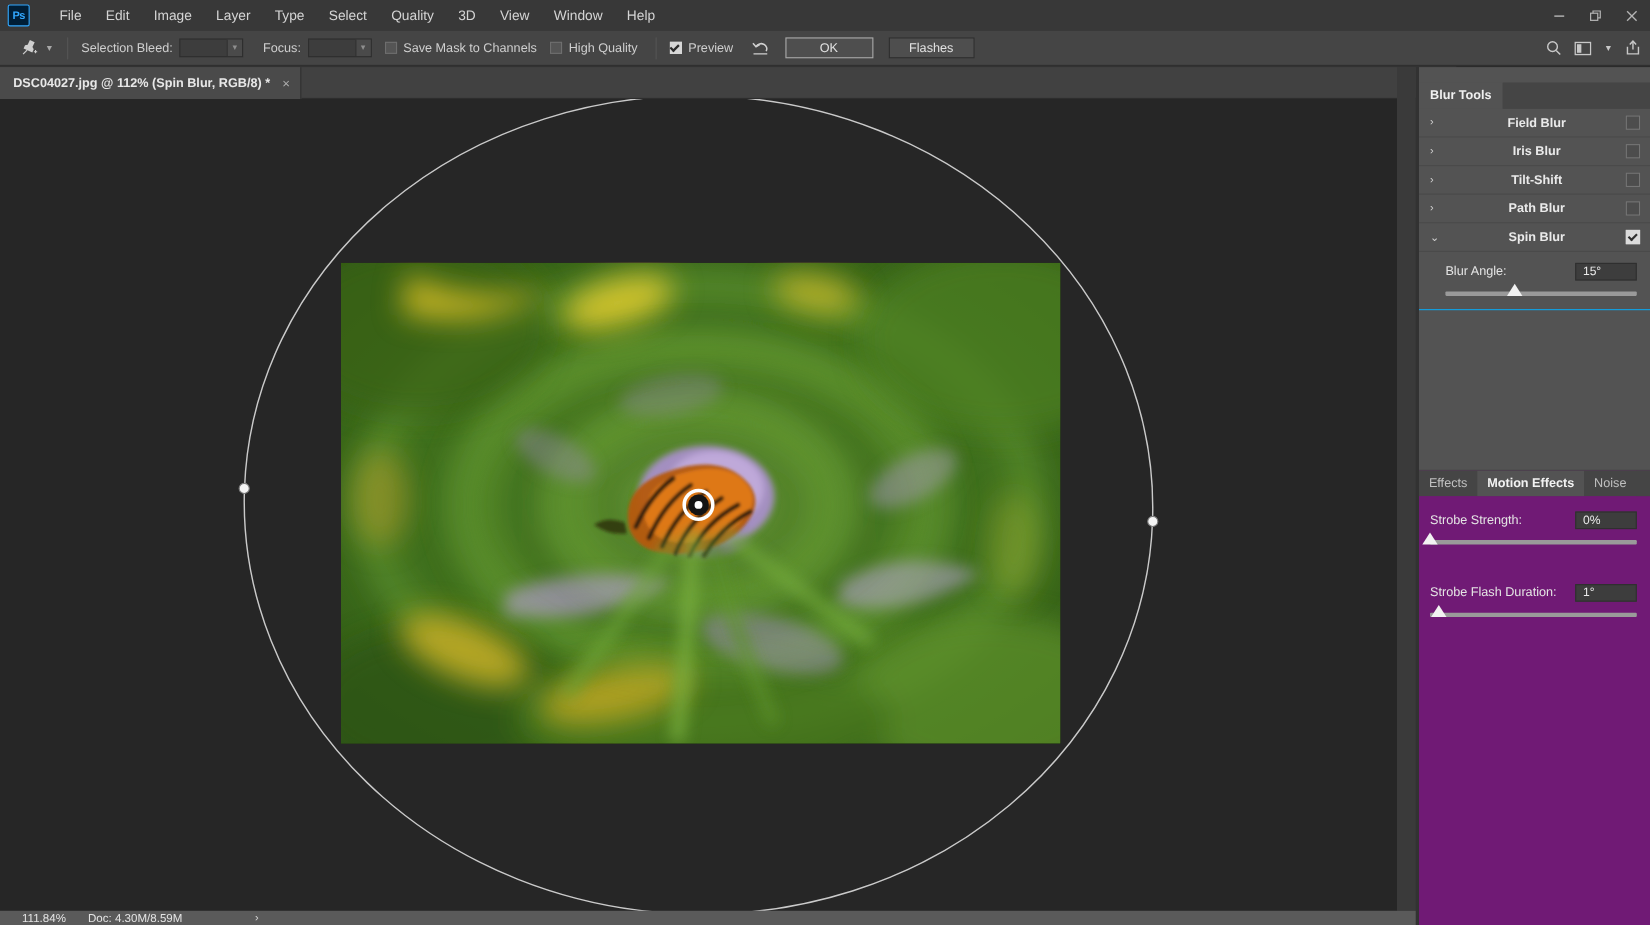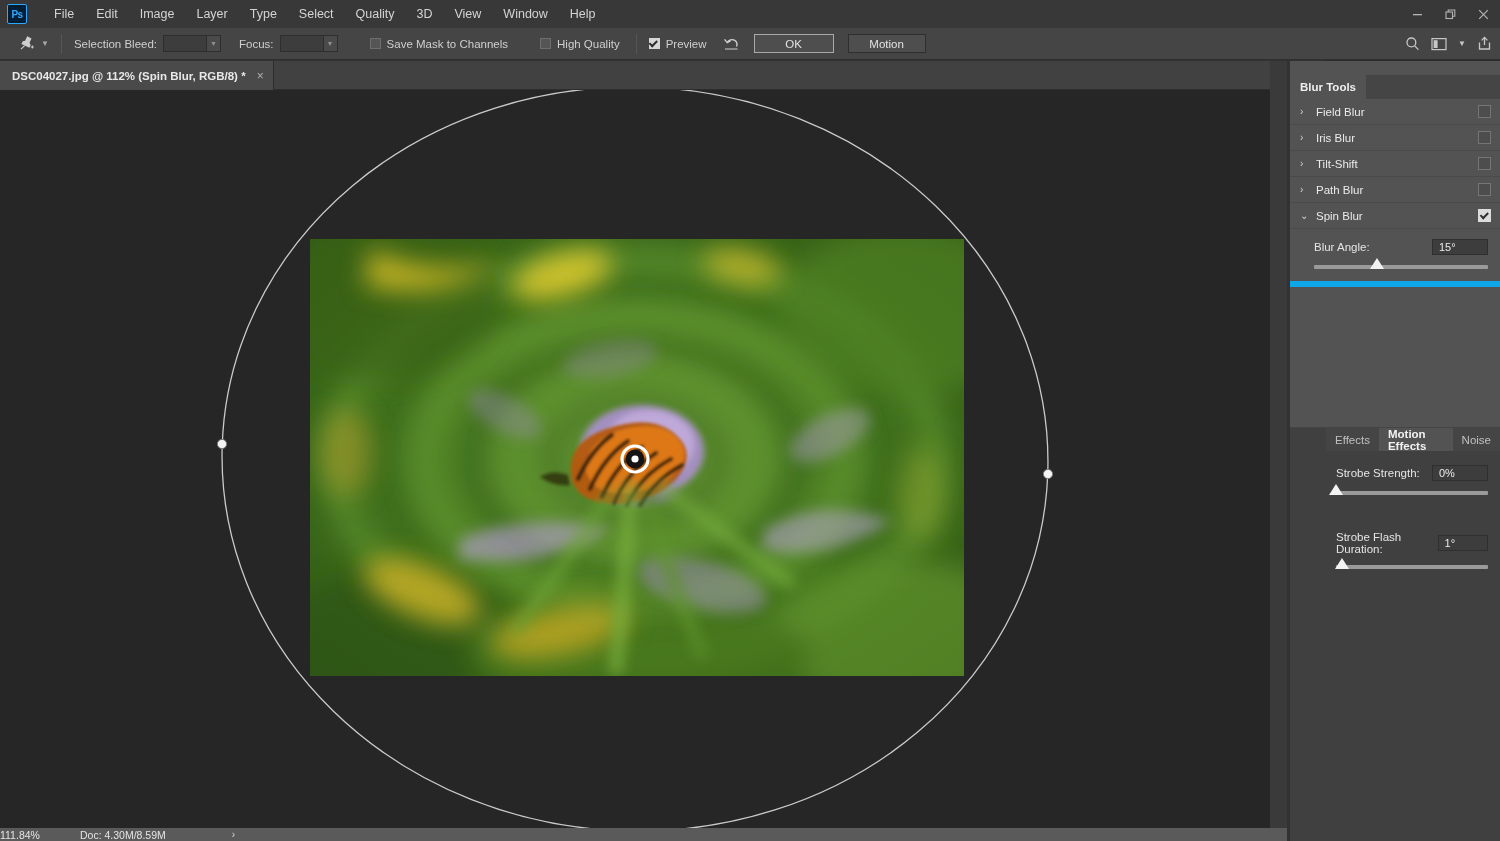--- a/index.html
+++ b/index.html
@@ -4,21 +4,21 @@
 <title>Photoshop Blur Gallery - Spin Blur</title>
 <style>
   * { box-sizing: border-box; margin: 0; padding: 0; }
   html, body {
     width: 1500px; height: 841px;
     overflow: hidden;
     background: #2b2b2b;
     font-family: "Liberation Sans", sans-serif;
     -webkit-font-smoothing: antialiased;
   }
-  #app { position: relative; width: 1324px; height: 841px; background: #323232; }
+  #app { position: relative; width: 1324px; height: 841px; background: #323232; text-align: center; }
 
   
   .titlebar {
     position: absolute; left: 0; top: 0; width: 1500px; height: 28px;
     background: #383838; display: flex; align-items: center;
   }
   .ps-logo {
     width: 20px; height: 20px; margin-left: 7px;
     background: #001e36; border: 1px solid #31a8ff; border-radius: 2px;
     color: #31a8ff; font-size: 10px; font-weight: bold;
@@ -55,21 +55,21 @@
   .opt-field {
     width: 58px; height: 17px; background: #3d3d3d; border: 1px solid #2e2e2e;
     margin-left: 6px; display: flex; align-items: center;
   }
   .opt-field .val { color: #8a8a8a; font-size: 11px; padding-left: 5px; }
   .opt-field .drop {
     width: 14px; height: 15px; margin-left: auto; border-left: 1px solid #2e2e2e;
     background: #4a4a4a; display: flex; align-items: center; justify-content: center;
     color: #8e8e8e; font-size: 7px;
   }
-  .opt-check { display: flex; align-items: center; margin-left: 32px; }
+  .opt-check { display: flex; align-items: center; margin-left: 12px; }
   .cbox {
     width: 11px; height: 11px; background: #555; border: 1px solid #6e6e6e;
     display: inline-flex; align-items: center; justify-content: center; margin-right: 6px;
   }
   .cbox.on { background: #d7d7d7; border-color: #d7d7d7; }
   .cbox.on::after {
     content: ""; width: 6px; height: 3px; border-left: 2px solid #2b2b2b;
     border-bottom: 2px solid #2b2b2b; transform: rotate(-45deg) translate(0px,-1px);
   }
   .reset-ico { margin-left: 16px; color: #d0d0d0; display: flex; align-items: center; }
@@ -136,50 +136,50 @@
   .ptab-rest { flex: 1; background: #454545; }
 
   .blurlist { position: absolute; left: 0; top: 38px; width: 210px; }
   .blurrow {
     height: 26px; display: flex; align-items: center;
     border-bottom: 1px solid #4a4a4a; padding: 0 0 0 10px;
   }
   .blurrow .tw {
     width: 16px; color: #d2d2d2; font-size: 10px; display: flex; align-items: center;
   }
-  .blurrow .nm { color: #eaeaea; font-size: 11.5px; font-weight: normal; flex: 1; }
+  .blurrow .nm { color: #eaeaea; font-size: 11.5px; font-weight: bold; flex: 1; }
   .blurrow .cb {
     width: 13px; height: 13px; background: #4d4d4d; border: 1px solid #757575;
     margin-right: 9px; display: flex; align-items: center; justify-content: center;
   }
   .blurrow .cb.on { background: #dcdcdc; border-color: #dcdcdc; }
   .blurrow .cb.on::after {
     content: ""; width: 6px; height: 3px; border-left: 2px solid #303030;
     border-bottom: 2px solid #303030; transform: rotate(-45deg) translate(0,-1px);
   }
-  .blurbody { padding: 10px 12px 12px 24px; border-bottom: 6px solid #0ea5e9; }
+  .blurbody { padding: 10px 12px 12px 24px; border-bottom: 1px solid #0ea5e9; }
   .slider-label-row { display: flex; align-items: center; justify-content: space-between; }
   .slider-label { color: #e4e4e4; font-size: 11.5px; }
   .numfield {
     width: 56px; height: 16px; background: #3d3d3d; border: 1px solid #2f2f2f;
     color: #eaeaea; font-size: 11px; display: flex; align-items: center; padding-left: 6px;
   }
   .track {
     position: relative; height: 4px; background: #9a9a9a; margin-top: 10px;
     border-radius: 1px;
   }
   .thumb {
     position: absolute; top: -7px; width: 0; height: 0;
     border-left: 7px solid transparent; border-right: 7px solid transparent;
     border-bottom: 11px solid #f2f2f2; transform: translateX(-7px);
   }
   .panel-void { position: absolute; left: 0; top: 290px; width: 210px; height: 77px; }
   .panel-sep { position: absolute; left: 0; top: 366px; width: 210px; height: 1px; background: #454545; }
 
-  .motion-wrap { position: absolute; left: 0; top: 367px; width: 210px; bottom: 0; background: #404040; padding-left: 36px; }
+  .motion-wrap { position: absolute; left: 0; top: 367px; width: 210px; bottom: 0; background: #701a75; }
   .mtabs { display: flex; height: 23px; background: #454545; }
   .mtab {
     padding: 0 9px; height: 23px; display: flex; align-items: center;
     font-size: 11.5px; color: #c0c0c0;
   }
   .mtab.active { background: #535353; color: #f2f2f2; font-weight: bold; }
   .mtabs-rest { flex: 1; background: #454545; }
   .mbody { padding: 14px 12px 0 10px; }
   .mgroup { margin-bottom: 36px; }
 </style>
@@ -268,21 +268,21 @@
 
     <div class="reset-ico">
       <svg width="17" height="15" viewBox="0 0 17 15" fill="none" stroke="currentColor" stroke-width="1.4">
         <path d="M13.5 10.5 A5 4.6 0 1 0 4.5 6.2"></path>
         <polyline points="1.5,3.4 4.3,6.6 7.6,4.6"></polyline>
         <line x1="2" y1="13" x2="14.5" y2="13" stroke-width="1"></line>
       </svg>
     </div>
 
     <div class="btn-ok">OK</div>
-    <div class="btn-cancel">Motion</div>
+    <div class="btn-cancel">Flashes</div>
 
     <div class="opt-right">
       <span class="ic">
         <svg width="15" height="15" viewBox="0 0 15 15" fill="none" stroke="currentColor" stroke-width="1.3">
           <circle cx="6.4" cy="6.4" r="4.4"></circle>
             <line x1="9.7" y1="9.9" x2="13.4" y2="13.6"></line>
         </svg>
       </span>
       <span class="ic">
         <svg width="16" height="14" viewBox="0 0 16 14" fill="none" stroke="currentColor" stroke-width="1.2">

